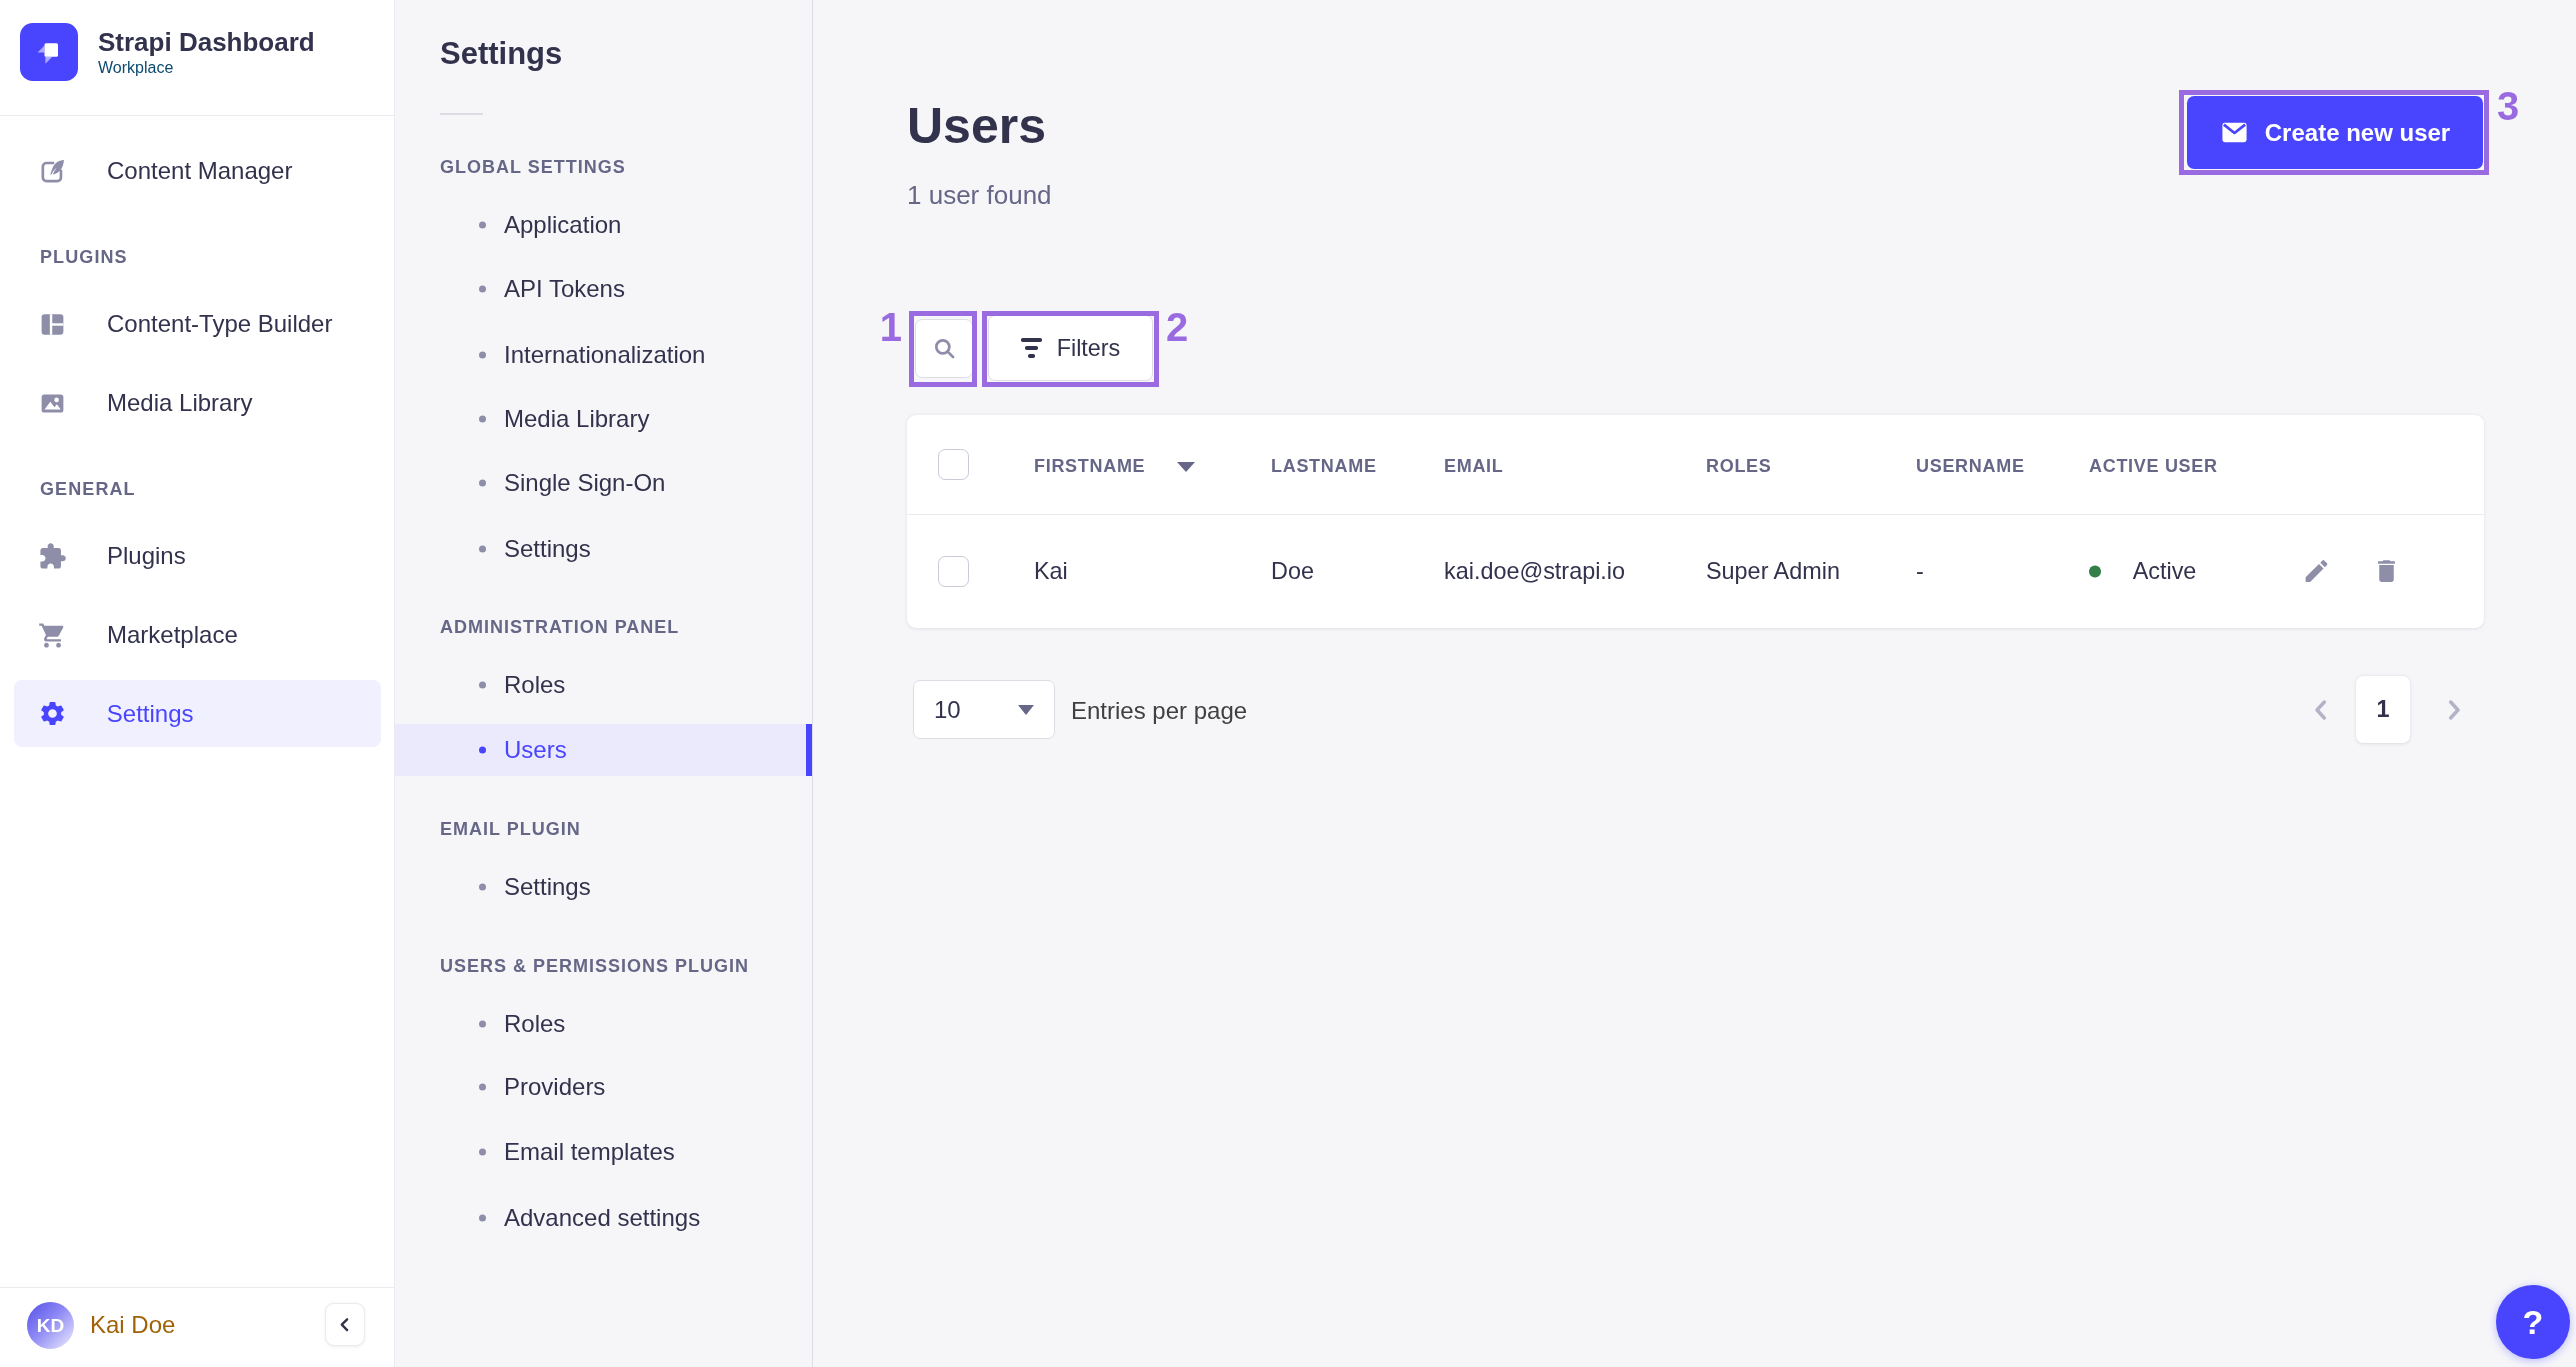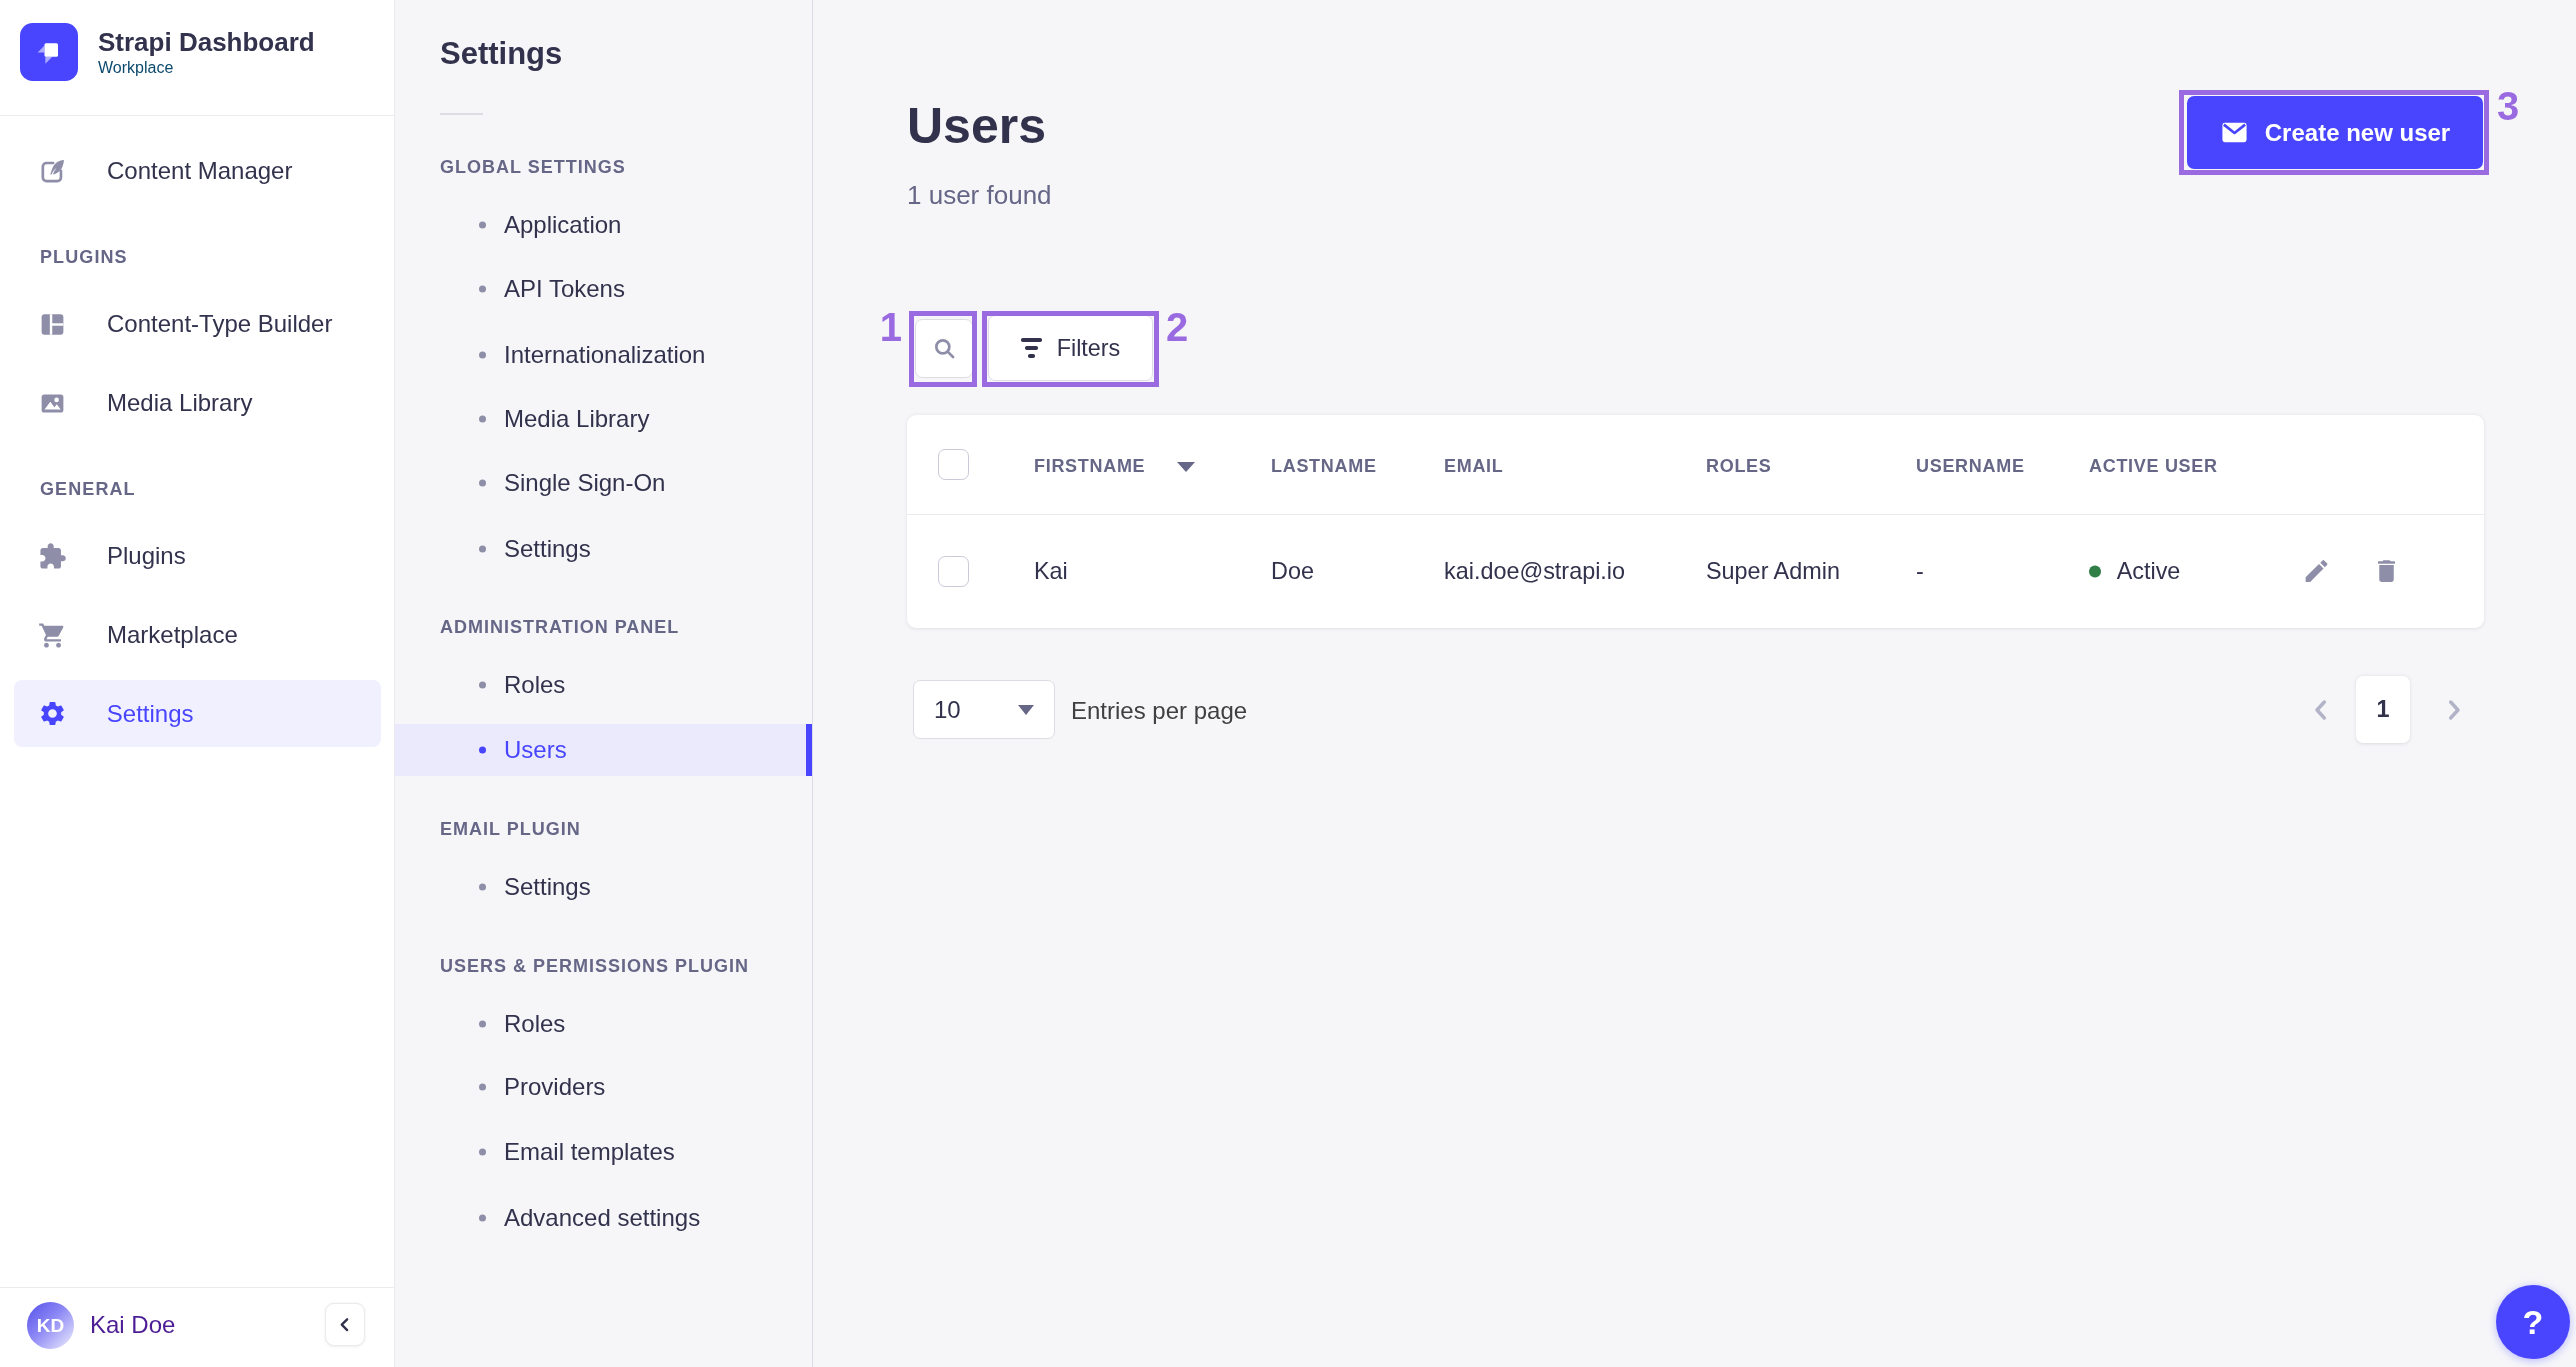--- a/index.html
+++ b/index.html
@@ -42,21 +42,21 @@
     left:14.4px; width:367px; height:67px; border-radius:8px;
     background:#f0f0ff; color:#4945ff; padding-left:23.4px;
   }
   .side-footer-divider { position:absolute; left:0; right:0; top:1287px; height:0.9px; background:#eaeaef; }
   .avatar {
     position:absolute; left:27px; top:1302px; width:47px; height:47px; border-radius:50%;
     background:linear-gradient(135deg,#544fe8 0%,#8c88f5 45%,#efeffd 100%);
     color:#ffffff; font-size:19px; font-weight:700;
     display:flex; align-items:center; justify-content:center; cursor:pointer;
   }
-  .footer-name { position:absolute; left:90px; top:1311px; font-size:24px; color:#4c1d95; }
+  .footer-name { position:absolute; left:90px; top:1311px; font-size:24px; color:#a16207; }
   .collapse-btn {
     position:absolute; left:325px; top:1303px; width:40px; height:43px;
     background:#ffffff; border:0.9px solid #eaeaef; border-radius:9px;
     display:flex; align-items:center; justify-content:center; cursor:pointer;
     box-shadow:0 0.9px 2.7px rgba(33,33,52,.08);
   }
 
   
   .subnav {
     position:absolute; left:395px; top:0; width:418px; height:1367px;
@@ -133,21 +133,21 @@
     position:absolute; left:270px; top:47px;
     width:0; height:0; border-left:9px solid transparent; border-right:9px solid transparent;
     border-top:10.8px solid #666687; cursor:pointer;
   }
   .td {
     position:absolute; top:50%; transform:translateY(-50%);
     font-size:23.4px; color:#32324d; white-space:nowrap;
   }
   .c-firstname { left:127px; } .c-lastname { left:364px; } .c-email { left:537px; }
   .c-roles { left:799px; } .c-username { left:1009px; } .c-active { left:1182px; }
-  .status { display:flex; align-items:center; gap:16px; }
+  .status { display:flex; align-items:center; gap:32px; }
   .status-dot { width:11.7px; height:11.7px; border-radius:50%; background:#328048; }
   .row-action { position:absolute; top:50%; transform:translateY(-50%); width:31px; height:31px; cursor:pointer; background:none; border:none; }
   .act-edit { left:1395px; } .act-delete { left:1465px; }
 
   
   .pagesize-select {
     position:absolute; left:100px; top:680px; width:142px; height:59px;
     background:#ffffff; border:0.9px solid #dcdce4; border-radius:7.2px; cursor:pointer;
     display:flex; align-items:center; padding:0 20px; justify-content:space-between;
     font-size:24px; color:#32324d;

